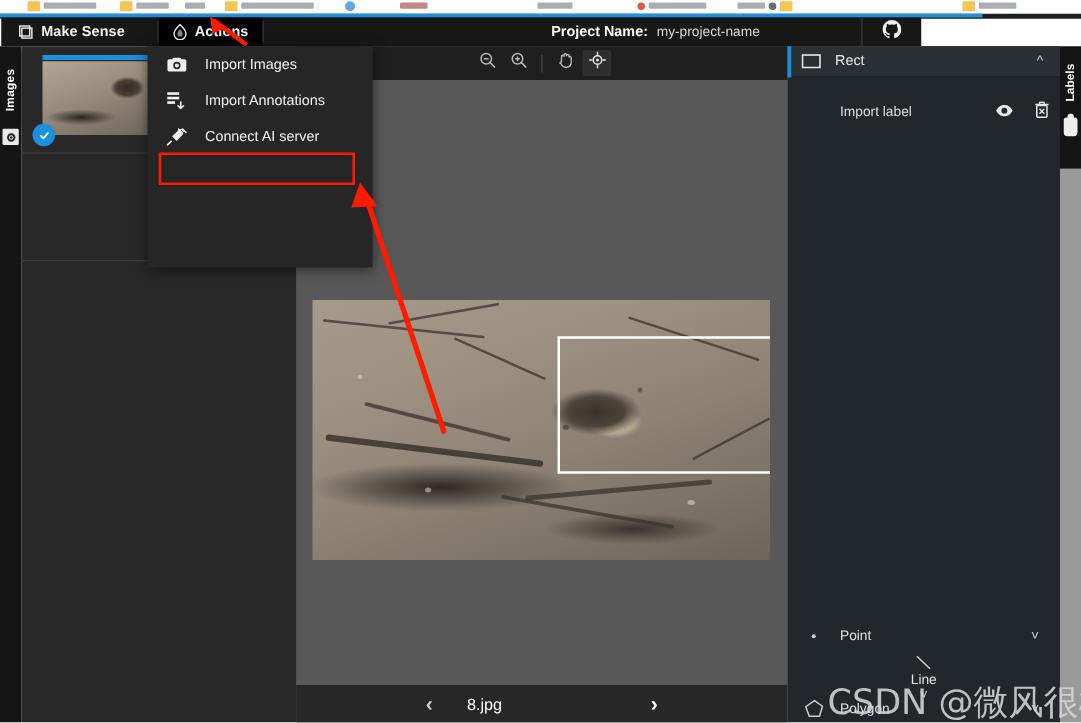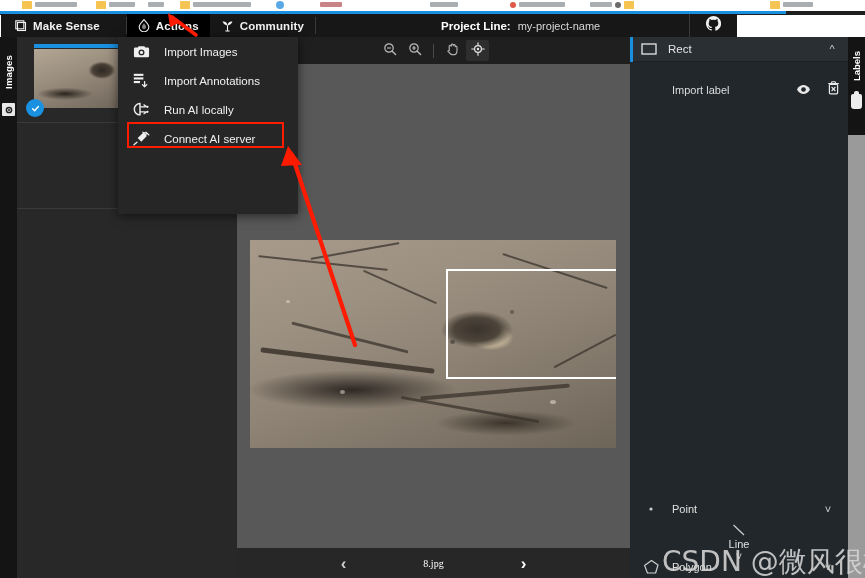--- a/index.html
+++ b/index.html
@@ -166,21 +166,21 @@
   .bottom-nav {
     position: absolute; left: 0; top: 511px; width: 393px; height: 30px;
     background: #272727;
     display: flex; align-items: center; justify-content: center; gap: 0;
   }
   .bn-arrow {
     width: 60px; text-align: center; color: #cfcfcf;
     font-size: 17px; font-weight: bold; line-height: 1;
   }
   .bn-arrow.next { color: #ffffff; }
-  .bn-name { width: 120px; text-align: center; color: #ffffff; font-size: 10px; font-family: Liberation Serif, serif; }
+  .bn-name { width: 120px; color: #ffffff; font-size: 13px; }
 
   
   .right-panel {
     position: absolute; left: 630px; top: 37px; width: 218px; height: 541px;
     background: #22272b;
   }
   .rp-header {
     position: absolute; left: 0; top: 0; width: 218px; height: 25px;
     background: #2a2f34;
     display: flex; align-items: center;
@@ -327,37 +327,26 @@
       <div class="nav-item active">
         <span class="nav-ico">
           <svg width="12" height="13" viewBox="0 0 12 13">
             <path d="M6 0.6 C3.4 3.4 1.2 5.2 1.2 8 a4.8 4.8 0 0 0 9.6 0 C10.8 5.2 8.6 3.4 6 0.6 Z" fill="none" stroke="#f2f2f2" stroke-width="1.1"></path>
             <path d="M6 4.2 C4.8 5.8 3.9 6.6 3.9 8.1 a2.1 2.1 0 0 0 4.2 0 C8.1 6.6 7.2 5.8 6 4.2Z" fill="#f2f2f2" opacity=".55"></path>
           </svg>
         </span>
         <span>Actions</span>
       </div>
 
-      <div class="nav-item">
-        <span class="nav-ico">
-          <svg width="13" height="13" viewBox="0 0 13 13">
-            <path d="M6.5 12 V6.2" stroke="#f2f2f2" stroke-width="1.1" fill="none"></path>
-            <path d="M6.5 6.4 C4.2 6.4 2.2 5 1.6 2.6 C4.2 2.2 6.2 3.6 6.5 6.4Z" fill="#f2f2f2"></path>
-            <path d="M6.5 6.4 C8.8 6.4 10.8 5 11.4 2.6 C8.8 2.2 6.8 3.6 6.5 6.4Z" fill="#f2f2f2"></path>
-            <path d="M4.4 12 H8.6" stroke="#f2f2f2" stroke-width="1.1"></path>
-          </svg>
-        </span>
-        <span>Community</span>
-      </div>
 
       <div class="nav-sep"></div>
     </div>
 
     <div class="project-block">
-      <span class="project-label">Project Line:</span>
+      <span class="project-label">Project Name:</span>
       <span class="project-value">my-project-name</span>
     </div>
 
     <div class="gh-block">
       <span>
         <svg width="15" height="15" viewBox="0 0 16 16" fill="#f0f0f0">
           <path d="M8 0a8 8 0 0 0-2.53 15.59c.4.07.55-.17.55-.38v-1.34c-2.23.48-2.7-1.07-2.7-1.07-.36-.93-.89-1.18-.89-1.18-.73-.5.05-.49.05-.49.8.06 1.23.83 1.23.83.72 1.23 1.88.87 2.34.67.07-.52.28-.87.5-1.07-1.78-.2-3.65-.89-3.65-3.96 0-.87.31-1.59.82-2.15-.08-.2-.36-1.02.08-2.12 0 0 .67-.22 2.2.82a7.6 7.6 0 0 1 4 0c1.53-1.04 2.2-.82 2.2-.82.44 1.1.16 1.92.08 2.12.51.56.82 1.28.82 2.15 0 3.08-1.88 3.76-3.67 3.96.29.25.54.73.54 1.48v2.2c0 .21.15.46.55.38A8 8 0 0 0 8 0z"></path>
         </svg>
       </span>
     </div>
@@ -557,31 +546,20 @@
           <rect x="0.8" y="0.8" width="9.6" height="2.1" fill="#efefef"></rect>
           <rect x="0.8" y="4.4" width="9.6" height="2.1" fill="#efefef"></rect>
           <rect x="0.8" y="8" width="6.2" height="2.1" fill="#efefef"></rect>
           <path d="M11.6 8.6 V13.8 M9.4 11.6 L11.6 13.8 L13.8 11.6" stroke="#efefef" stroke-width="1.3" fill="none" stroke-linecap="round" stroke-linejoin="round"></path>
         </svg>
       </div>
       <div class="menu-txt">Import Annotations</div>
     </div>
 
 
-    <div class="menu-item">
-      <div class="menu-ico">
-        <svg width="17" height="15" viewBox="0 0 18 15">
-          <path d="M7.4 1.2 a5.6 5.6 0 0 0 0 12 V1.2Z" fill="none" stroke="#efefef" stroke-width="1.5"></path>
-          <path d="M8 4.6 H13 M8 10 H13 M11.6 2.6 L14.6 4.6 M11.6 12 L14.6 10" stroke="#efefef" stroke-width="1.3" stroke-linecap="round"></path>
-          <circle cx="15.3" cy="4.6" r="1.2" fill="#efefef"></circle>
-          <circle cx="15.3" cy="10" r="1.2" fill="#efefef"></circle>
-        </svg>
-      </div>
-      <div class="menu-txt">Run AI locally</div>
-    </div>
 
     <div class="menu-item">
       <div class="menu-ico">
         <svg width="17" height="15" viewBox="0 0 18 15">
           <path d="M4.2 11.4 L1 14.2" stroke="#efefef" stroke-width="1.4" stroke-linecap="round"></path>
           <path d="M5 7 L11 1.2 a2.6 2.6 0 0 1 3.6 3.6 L8.8 11 Z" fill="#efefef"></path>
           <path d="M12 1.6 L15.4 5" stroke="#262626" stroke-width="1"></path>
           <path d="M13.8 0.8 L16.8 3.8 M10.4 0.8 L13.4 3.8" stroke="#efefef" stroke-width="1.2" stroke-linecap="round"></path>
         </svg>
       </div>

